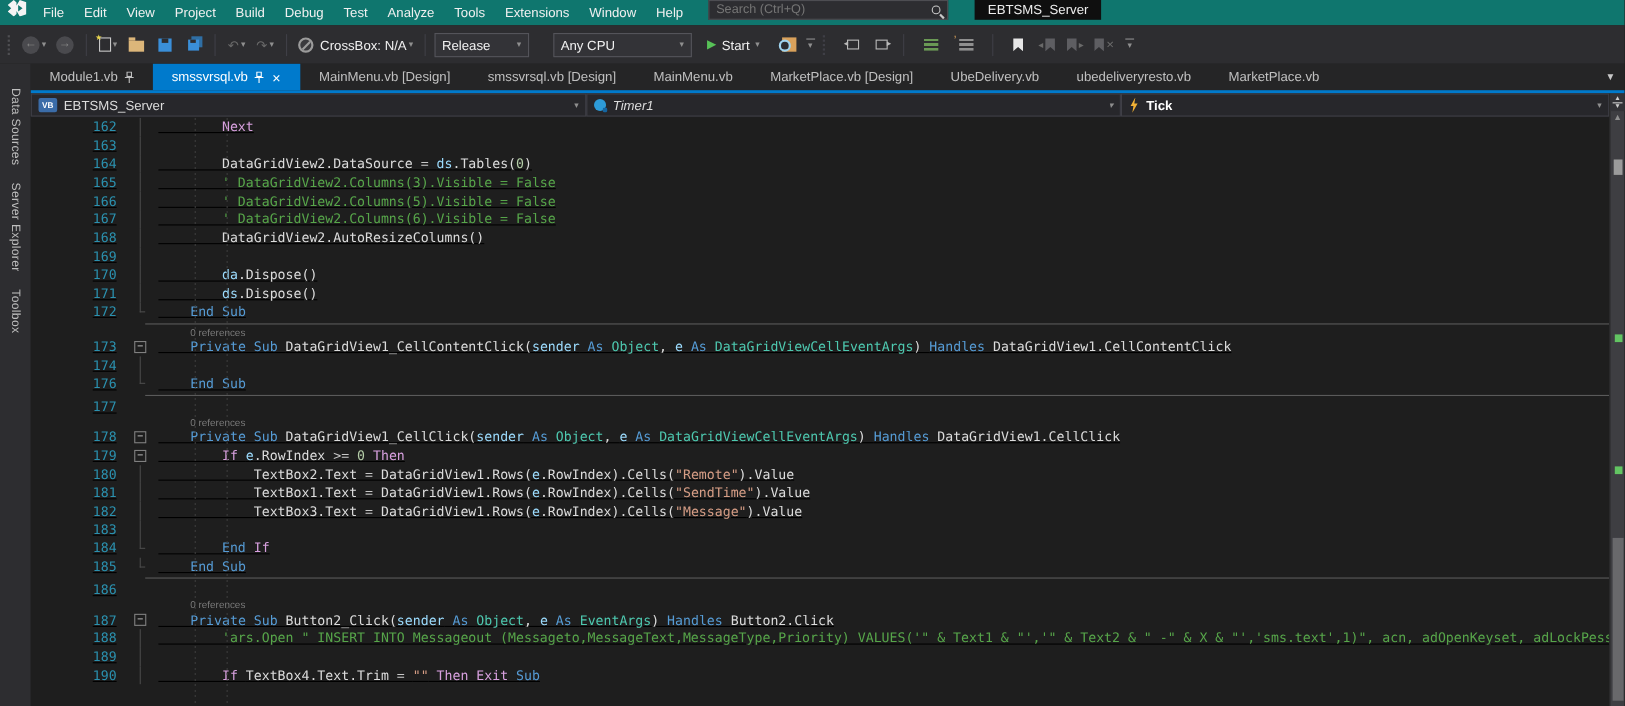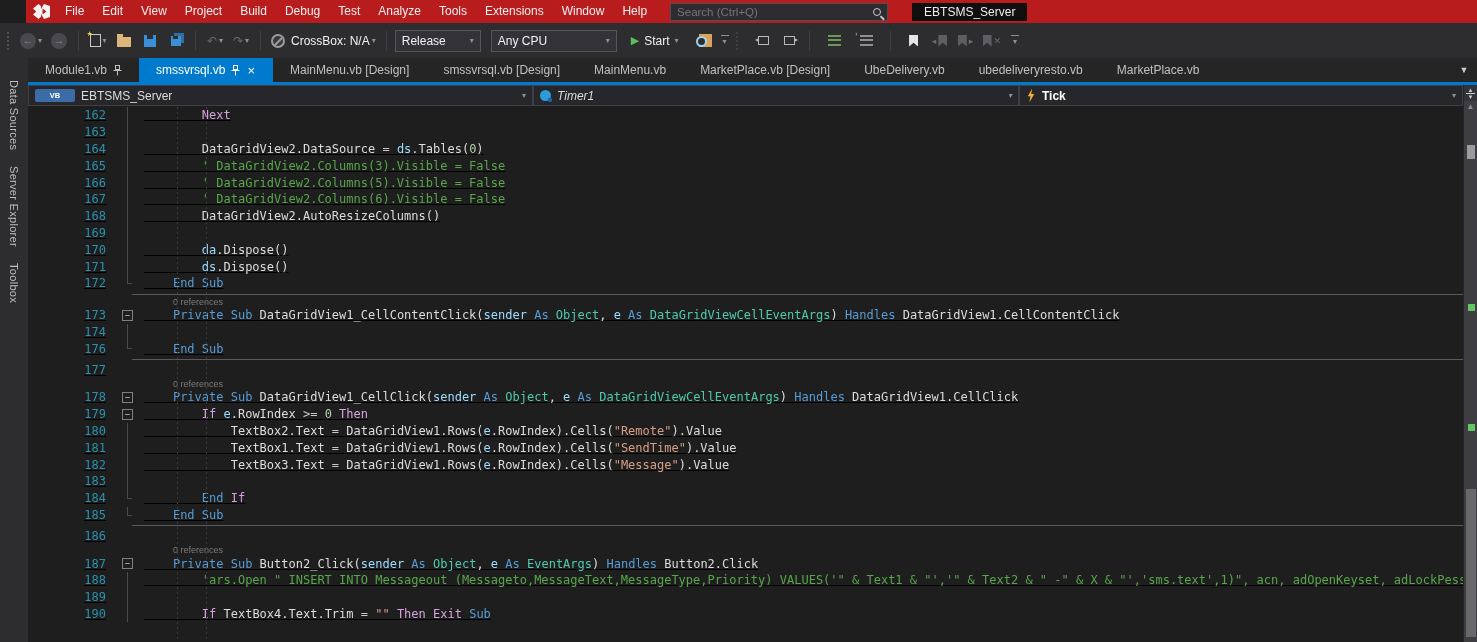--- a/index.html
+++ b/index.html
@@ -1,20 +1,20 @@
 <!DOCTYPE html>
 <html><head>
 <meta charset="utf-8">
 <style>
   * { margin:0; padding:0; box-sizing:border-box; }
   html,body { width:1477px; height:642px; overflow:hidden; background:#1E1E1E;
               font-family:"Liberation Sans", sans-serif; }
 
   
-  .titlebar { height:23px; background:#b91c1c; display:flex; align-items:center; color:#E8E8E8;margin-left:26px; }
+  .titlebar { height:23px; background:#0f766e; display:flex; align-items:flex-start; color:#E8E8E8; }
   .vslogo { width:30px; display:flex; justify-content:center; align-items:center; }
   .vslogo svg { display:block; }
   .menubar { display:flex; align-items:center; height:100%; }
   .menu-item { padding:0 9px; font-size:12px; line-height:23px; color:#F0F0F0; cursor:default; }
   .search-box { margin-left:14px; width:218px; height:18px; background:#2D2D31; border:1px solid #4D4D52;
                 display:flex; align-items:center; padding:0 6px; }
   .search-box input { flex:1; background:transparent; border:none; outline:none; color:#9A9A9A;
                       font-size:11.5px; font-family:"Liberation Sans", sans-serif; }
   .mag { width:8px; height:8px; border:1.5px solid #C8C8C8; border-radius:50%; position:relative; }
   .mag::after { content:""; position:absolute; width:5px; height:1.5px; background:#C8C8C8;
@@ -81,21 +81,21 @@
   .tab-menu-btn { width:26px; display:flex; align-items:center; justify-content:center; color:#C8C8C8; font-size:9px; }
   .tab-underline { height:3px; background:#007ACC; }
 
   
   .belowrow { display:flex; flex:1; min-height:0; }
   .centercol { flex:1; display:flex; flex-direction:column; min-width:0; }
   .navbar { height:22px; background:#27272B; display:flex; border-bottom:1px solid #1E1E1E; }
   .nav-combo { display:flex; align-items:center; border:1px solid #3F3F46; font-size:12px; color:#DCDCDC;
                padding:0 6px; gap:6px; }
   .nav-combo .chev { margin-left:auto; }
-  .vb-ico { width:40px; height:13px; background:#3B6CA8; border-radius:2px; color:#FFFFFF; font-size:7.5px;
+  .vb-ico { width:17px; height:13px; background:#3B6CA8; border-radius:2px; color:#FFFFFF; font-size:7.5px;
             font-weight:bold; display:flex; align-items:center; justify-content:center;text-align:center; }
   .timer-ico { width:11px; height:11px; border-radius:50%; background:#2D9BD8; position:relative; }
   .timer-ico::after { content:""; position:absolute; width:4px; height:4px; background:#1565A0;
                       right:-1px; bottom:-1px; border-radius:1px; }
   .bolt { width:10px; height:14px; background:#F2B135;
           clip-path:polygon(62% 0,18% 56%,44% 56%,34% 100%,82% 40%,52% 40%); }
   .ev-label { font-weight:bold; color:#FFFFFF; }
 
   
   .editor { flex:1; background:#1E1E1E; position:relative; overflow:hidden;
@@ -197,21 +197,21 @@
   <div class="tbtn">
     <span class="icon-nosign"></span>
     <span style="color:#F1F1F1; margin-left:4px;">CrossBox: N/A</span>
       <span class="chev">▾</span>
   </div>
   <div class="tsep"></div>
   <div class="combo" style="width:86px;">
     <span>Release</span>
       <span class="chev">▾</span>
   </div>
-  <div class="combo" style="width:126px; margin-left:6px;">
+  <div class="combo" style="width:126px; margin-left:18px;">
     <span>Any CPU</span>
       <span class="chev">▾</span>
   </div>
   <div class="tbtn" style="margin-left:8px;">
     <span class="play">▶</span>
     <span style="color:#F1F1F1; margin:0 3px;">Start</span>
       <span class="chev">▾</span>
   </div>
   <div class="tbtn" style="margin-left:10px;">
       <span class="icon-findfiles"></span>

